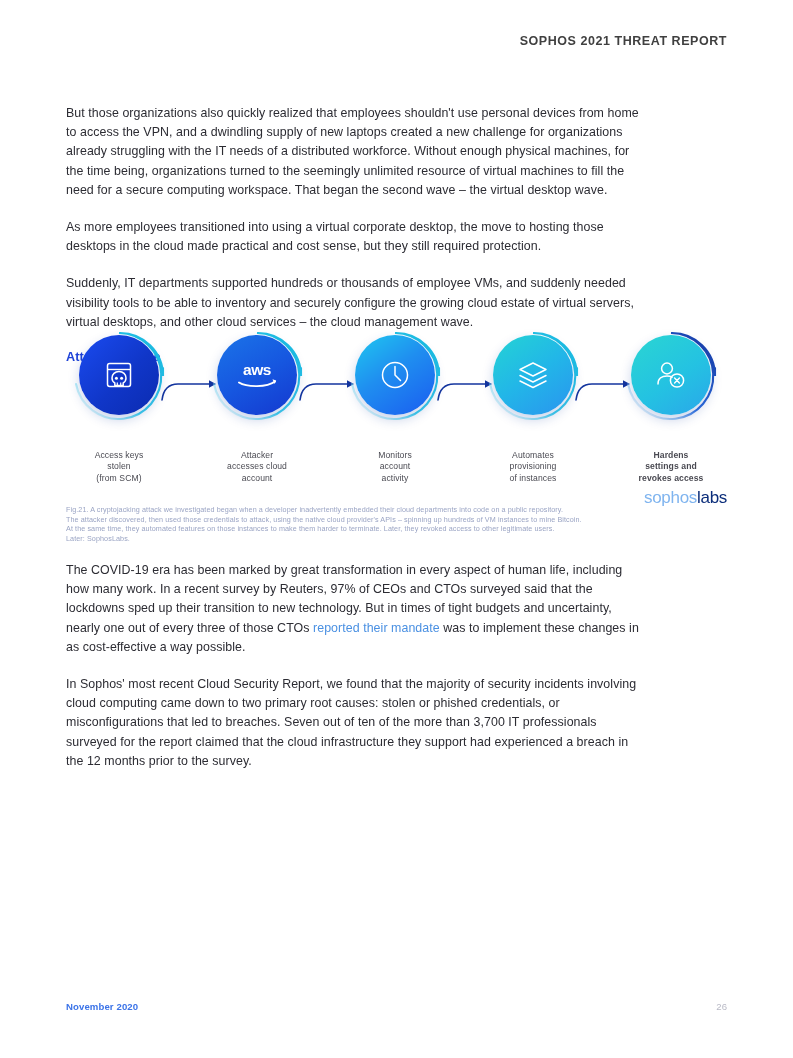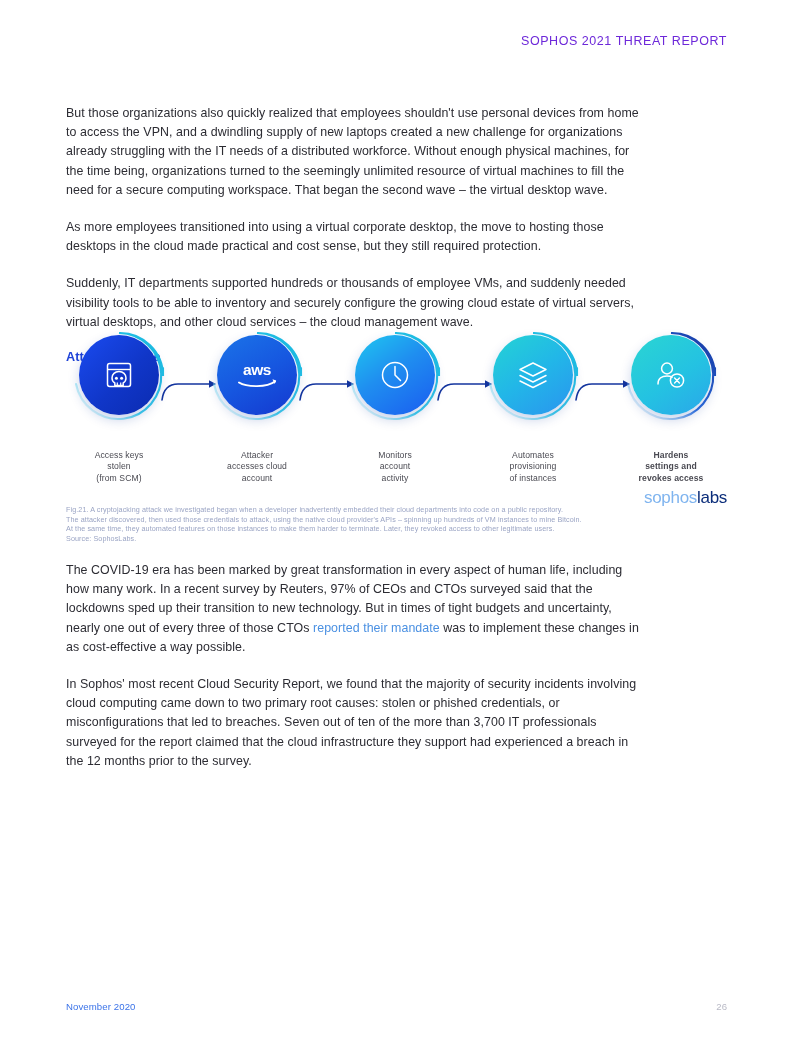--- a/index.html
+++ b/index.html
@@ -6,21 +6,21 @@
   body{
     width:793px;height:1058px;background:#ffffff;position:relative;
     font-family:"Liberation Sans","DejaVu Sans",sans-serif;
     -webkit-font-smoothing:antialiased;
   }
   .page{position:absolute;inset:0;}
 
   
   .doc-header{
     position:absolute;top:34px;right:66px;
-    font-size:12.5px;letter-spacing:.55px;color:#6d28d9;font-weight:400;
+    font-size:12.5px;letter-spacing:.55px;color:#404040;font-weight:700;
     text-transform:uppercase;white-space:nowrap;
   }
 
   
   .content{position:absolute;left:66px;top:104px;width:578px;}
   p.body-par{
     margin:0 0 18px 0;
     font-size:12.4px;line-height:19.2px;color:#2c2c33;
     letter-spacing:.005em;
   }
@@ -70,21 +70,21 @@
   }
   .labs-logo .s-part{color:#7fb4ef;}
   .labs-logo .l-part{color:#0b2d7a;}
 
   
   .content-lower{position:absolute;left:66px;top:561px;width:582px;}
 
   
   .footer-date{
     position:absolute;left:66px;bottom:46px;
-    font-size:9.6px;color:#3b73e8;font-weight:400;letter-spacing:.01em;
+    font-size:9.6px;color:#3b73e8;font-weight:700;letter-spacing:.01em;
   }
   .footer-page{
     position:absolute;right:66px;bottom:46px;
     font-size:9.6px;color:#b9bac6;
   }
 </style>
 </head>
 <body>
 
 <div class="page">
@@ -244,21 +244,21 @@
   </div>
 
   <div class="labs-logo">
     <span class="s-part">sophos</span><span class="l-part">labs</span>
   </div>
 
   <div class="caption">
     <div>Fig.21. A cryptojacking attack we investigated began when a developer inadvertently embedded their cloud departments into code on a public repository.</div>
     <div>The attacker discovered, then used those credentials to attack, using the native cloud provider's APIs – spinning up hundreds of VM instances to mine Bitcoin.</div>
     <div>At the same time, they automated features on those instances to make them harder to terminate. Later, they revoked access to other legitimate users.</div>
-    <div>Source: SophosLabs.</div>
+    <div>Later: SophosLabs.</div>
   </div>
 
   <div class="content-lower">
     <p class="body-par"><span>The COVID-19 era has been marked by great transformation in every aspect of human life, including how many work. In a recent survey by Reuters, 97% of CEOs and CTOs surveyed said that the lockdowns sped up their transition to new technology. But in times of tight budgets and uncertainty, nearly one out of every three of those CTOs </span><a class="inline-link" href="#">reported their mandate</a><span> was to implement these changes in as cost-effective a way possible.</span></p>
     <p class="body-par">In Sophos' most recent Cloud Security Report, we found that the majority of security incidents involving cloud computing came down to two primary root causes: stolen or phished credentials, or misconfigurations that led to breaches. Seven out of ten of the more than 3,700 IT professionals surveyed for the report claimed that the cloud infrastructure they support had experienced a breach in the 12 months prior to the survey.</p>
   </div>
 
   <div class="footer-date">November 2020</div>
   <div class="footer-page">26</div>
 

